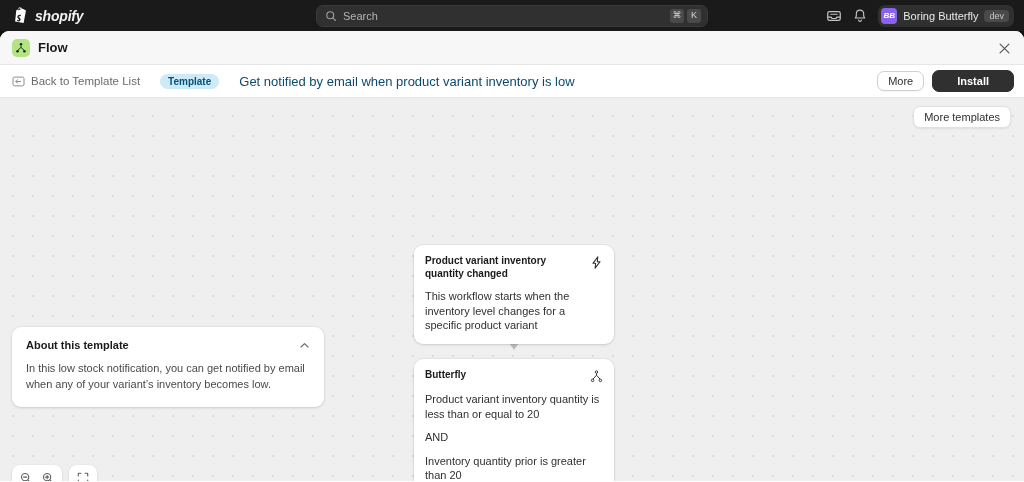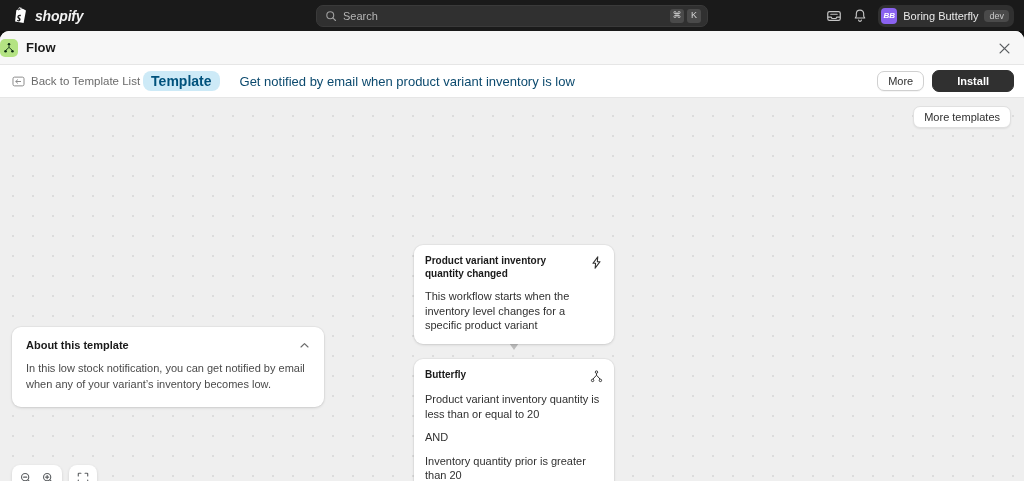--- a/index.html
+++ b/index.html
@@ -73,21 +73,21 @@
     width: 1024px; height: 451px;
     background: #fff;
     border-top-left-radius: 9px; border-top-right-radius: 9px;
     overflow: hidden;
   }
   .flowhead {
     height: 34px; background: #f7f7f7;
     border-bottom: 1px solid #e6e6e6;
     display: flex; align-items: center; position: relative;
   }
-  .flow-brand { display: flex; align-items: center; gap: 8px; }
+  .flow-brand { display: flex; align-items: center; gap: 8px; margin-left: 12px; }
   .flow-logo {
     width: 18px; height: 18px; border-radius: 5px;
     background: #b4e383; display: flex; align-items: center; justify-content: center;
   }
   .flow-title { font-size: 13px; font-weight: bold; color: #1a1a1a; }
   .close-btn {
     position: absolute; right: 10px; top: 7px;
     width: 20px; height: 20px; cursor: pointer;
     display: flex; align-items: center; justify-content: center;
   }
@@ -97,23 +97,23 @@
     height: 33px; background: #fff;
     border-bottom: 1px solid #e6e6e6;
     display: flex; align-items: center; position: relative;
   }
   .backlink {
     display: flex; align-items: center; gap: 6px;
     margin-left: 12px; cursor: pointer;
   }
   .backlink-label { font-size: 11.5px; color: #6b6b6b; }
   .tbadge {
-    margin-left: 3px;
+    margin-left: 20px;
     background: #cdeaf7; color: #00527c;
-    font-size: 14px; font-weight: bold;
+    font-size: 10px; font-weight: bold;
     border-radius: 8px; padding: 2px 8px;
   }
   .tmpl-title {
     margin-left: 20px; font-size: 13px; color: #0c4a6e;
   }
   .head-actions {
     position: absolute; right: 10px; display: flex; align-items: center; gap: 8px;
   }
   .btn-share {
     background: #fff; border: 1px solid #d0d0d0; border-radius: 7px;

